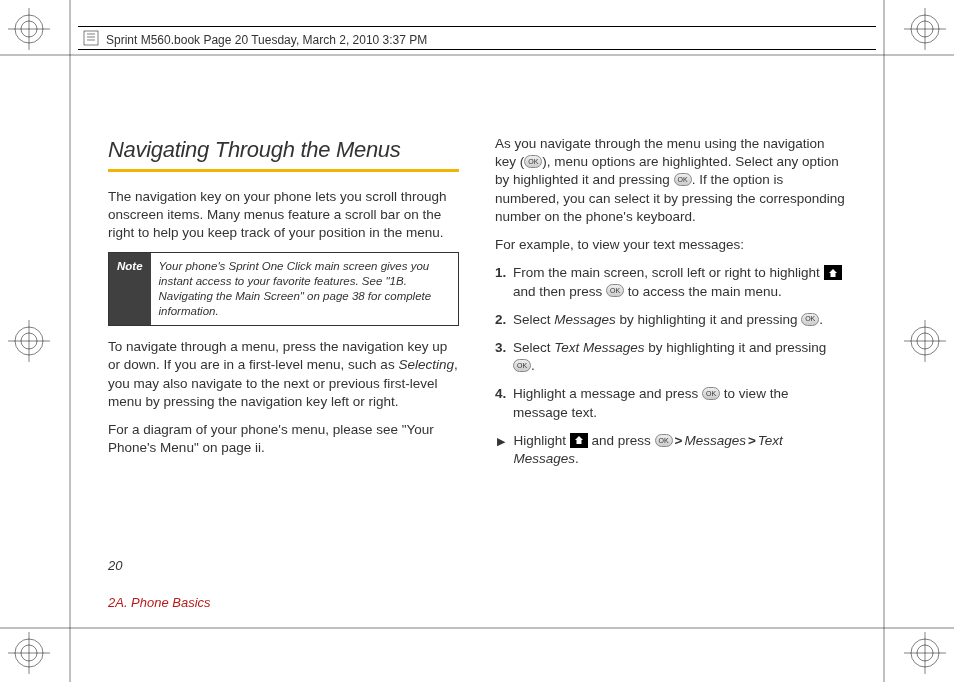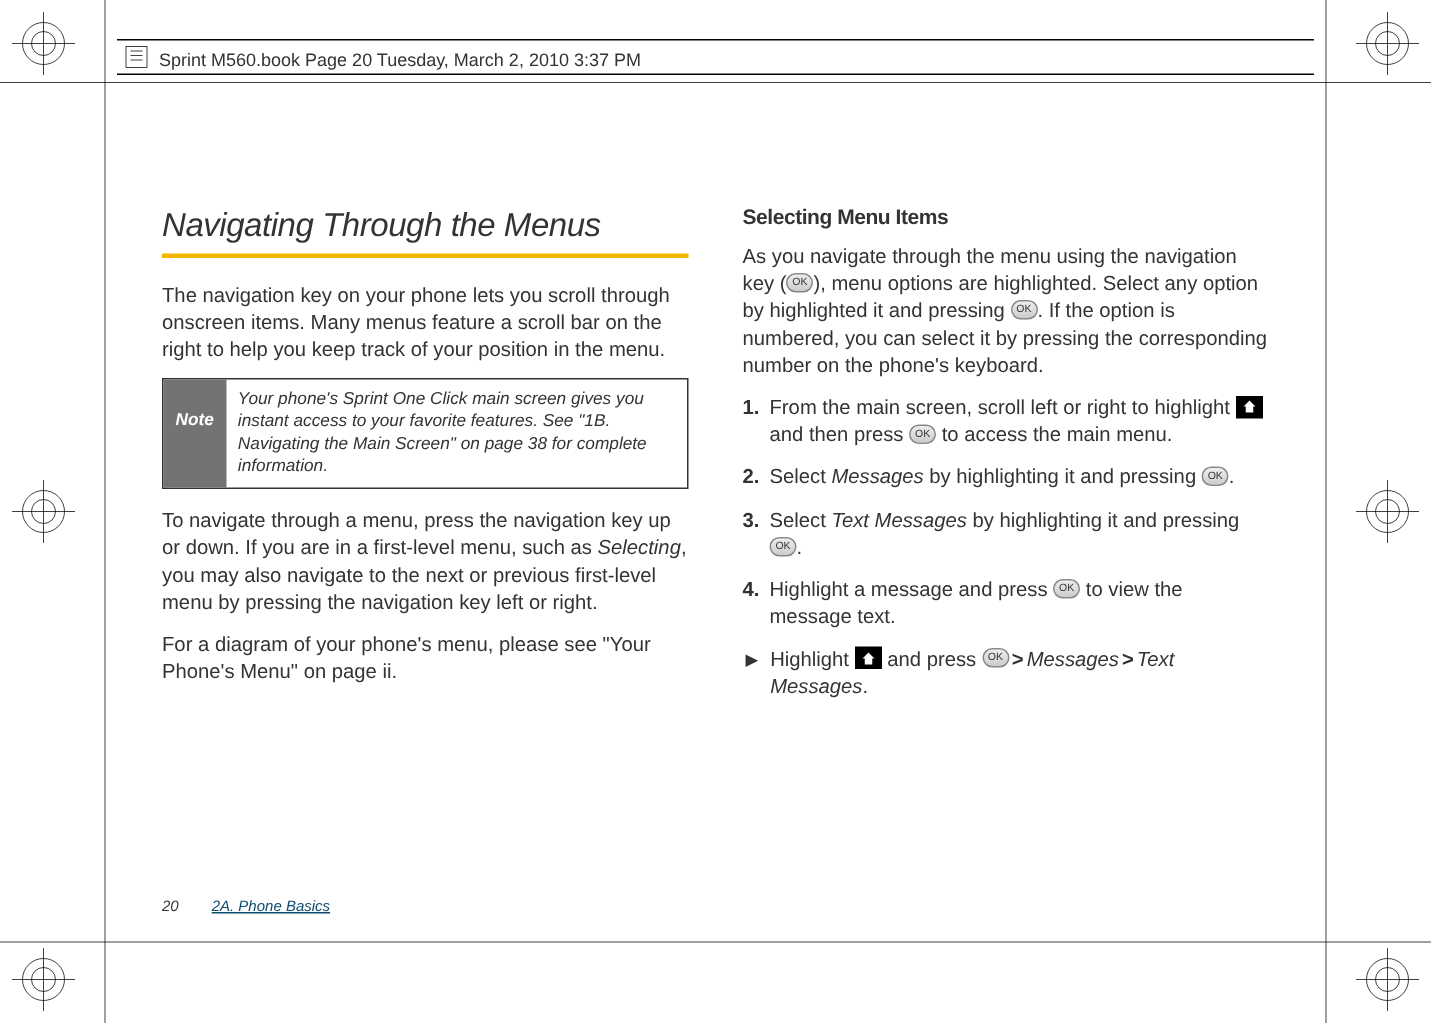--- a/index.html
+++ b/index.html
@@ -55,23 +55,23 @@
   }
   p { margin-bottom: 10px; }
   .note-box {
     border: 1px solid #333;
     display: flex;
     margin: 10px 0 12px 0;
     font-size: 11.5px;
     font-style: italic;
   }
   .note-label {
-    background: #737373;
+    background: #404040;
     color: #fff;
-    padding: 20px 8px;
+    padding: 6px 8px;
     font-weight: bold;
     font-style: italic;
     display: flex;
     align-items: flex-start;
   }
   .note-text {
     padding: 6px 8px;
     line-height: 1.3;
   }
   ol.steps { list-style: none; padding-left: 18px; margin-bottom: 10px; }
@@ -102,27 +102,28 @@
     color: #fff;
     vertical-align: middle;
     position: relative;
     top: -1px;
   }
   .home-btn svg { width: 10px; height: 10px; }
   .footer {
     position: absolute;
     left: 108px;
     bottom: 72px;
-    font-size: 10px;
+    font-size: 13px;
     font-style: italic;
     display: flex;
     gap: 22px;
+    flex-direction: column;
   }
   .footer .pn { font-weight: 400; }
-  .footer .sec { color: #0c4a6e; text-decoration: underline; }
+  .footer .sec { color: #b91c1c; }
   .gt { font-weight: bold; padding: 0 2px; }
 </style>
 </head>
 <body>
 
 <svg class="reg-mark" style="top:8px;left:8px" width="42" height="42">
     <circle cx="21" cy="21" r="14" fill="none" stroke="#000" stroke-width="0.5"></circle>
     <circle cx="21" cy="21" r="8" fill="none" stroke="#000" stroke-width="0.5"></circle>
     <line x1="0" y1="21" x2="42" y2="21" stroke="#000" stroke-width="0.5"></line>
     <line x1="21" y1="0" x2="21" y2="42" stroke="#000" stroke-width="0.5"></line>
@@ -183,24 +184,24 @@
       <div class="note-label">Note</div>
       <div class="note-text">Your phone's Sprint One Click main screen gives you instant access to your favorite features. See "1B. Navigating the Main Screen" on page 38 for complete information.</div>
     </div>
     <p>
       <span>To navigate through a menu, press the navigation key up or down. If you are in a first-level menu, such as </span><span class="bi">Selecting</span><span>, you may also navigate to the next or previous first-level menu by pressing the navigation key left or right.</span>
     </p>
     <p>For a diagram of your phone's menu, please see "Your Phone's Menu" on page ii.</p>
   </div>
 
   <div class="col">
-    <h2 class="sub">Selecting Menu Items</h2>
     <p>
       <span>As you navigate through the menu using the navigation key (</span><span class="ok-btn">OK</span><span>), menu options are highlighted. Select any option by highlighted it and pressing </span><span class="ok-btn">OK</span><span>. If the option is numbered, you can select it by pressing the corresponding number on the phone's keyboard.</span>
     </p>
+    <p>For example, to view your text messages:</p>
     <ol class="steps">
       <li><span class="num">1.</span>
         <span>From the main screen, scroll left or right to highlight </span><span class="home-btn">
             <svg viewBox="0 0 10 10">
               <path d="M5 1 L9 5 L7.5 5 L7.5 9 L2.5 9 L2.5 5 L1 5 Z" fill="#fff"></path>
             </svg>
           </span><span> and then press </span><span class="ok-btn">OK</span><span> to access the main menu.</span>
       </li>
       <li><span class="num">2.</span>
         <span>Select </span><span class="bi">Messages</span><span> by highlighting it and pressing </span><span class="ok-btn">OK</span><span>.</span>

